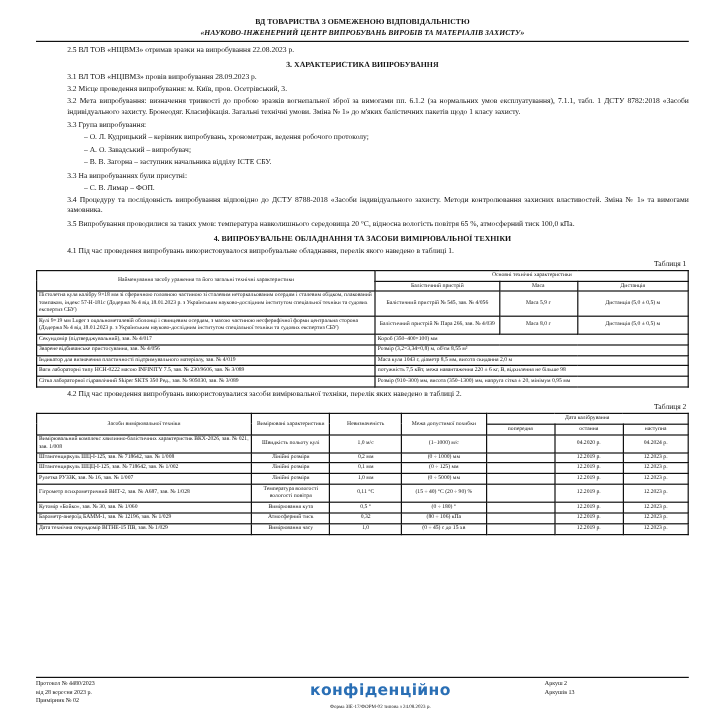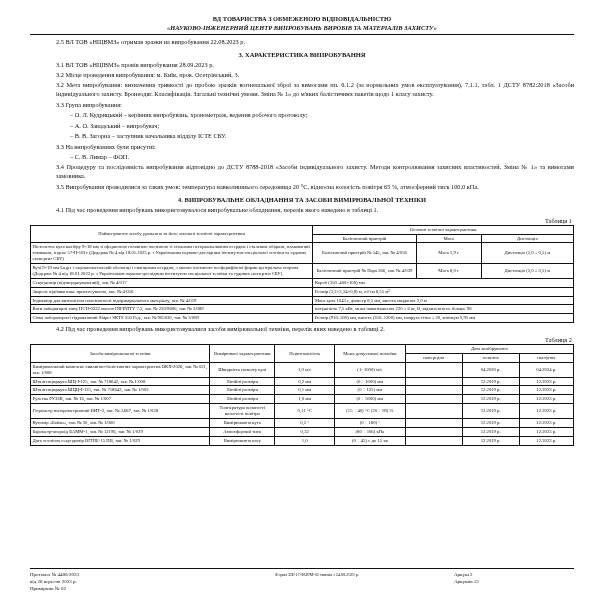--- a/index.html
+++ b/index.html
@@ -236,20 +236,21 @@
 
   <div class="footer">
     <div class="rulef"></div>
     <div class="frow">
       <div class="fleft">
         <div>Протокол № 4480/2023</div>
         <div>від 28 вересня 2023 р.</div>
         <div>Примірник № 02</div>
       </div>
       <div class="fmid">
+        <div class="conf">конфіденційно</div>
         <div class="confsub">Форма ЗІЕ-17/ФОРМ-02 типова з 24.08.2023 р.</div>
       </div>
       <div class="fright">
         <div>Аркуш 2</div>
         <div>Аркушів 13</div>
       </div>
     </div>
   </div>
 
 </div>

